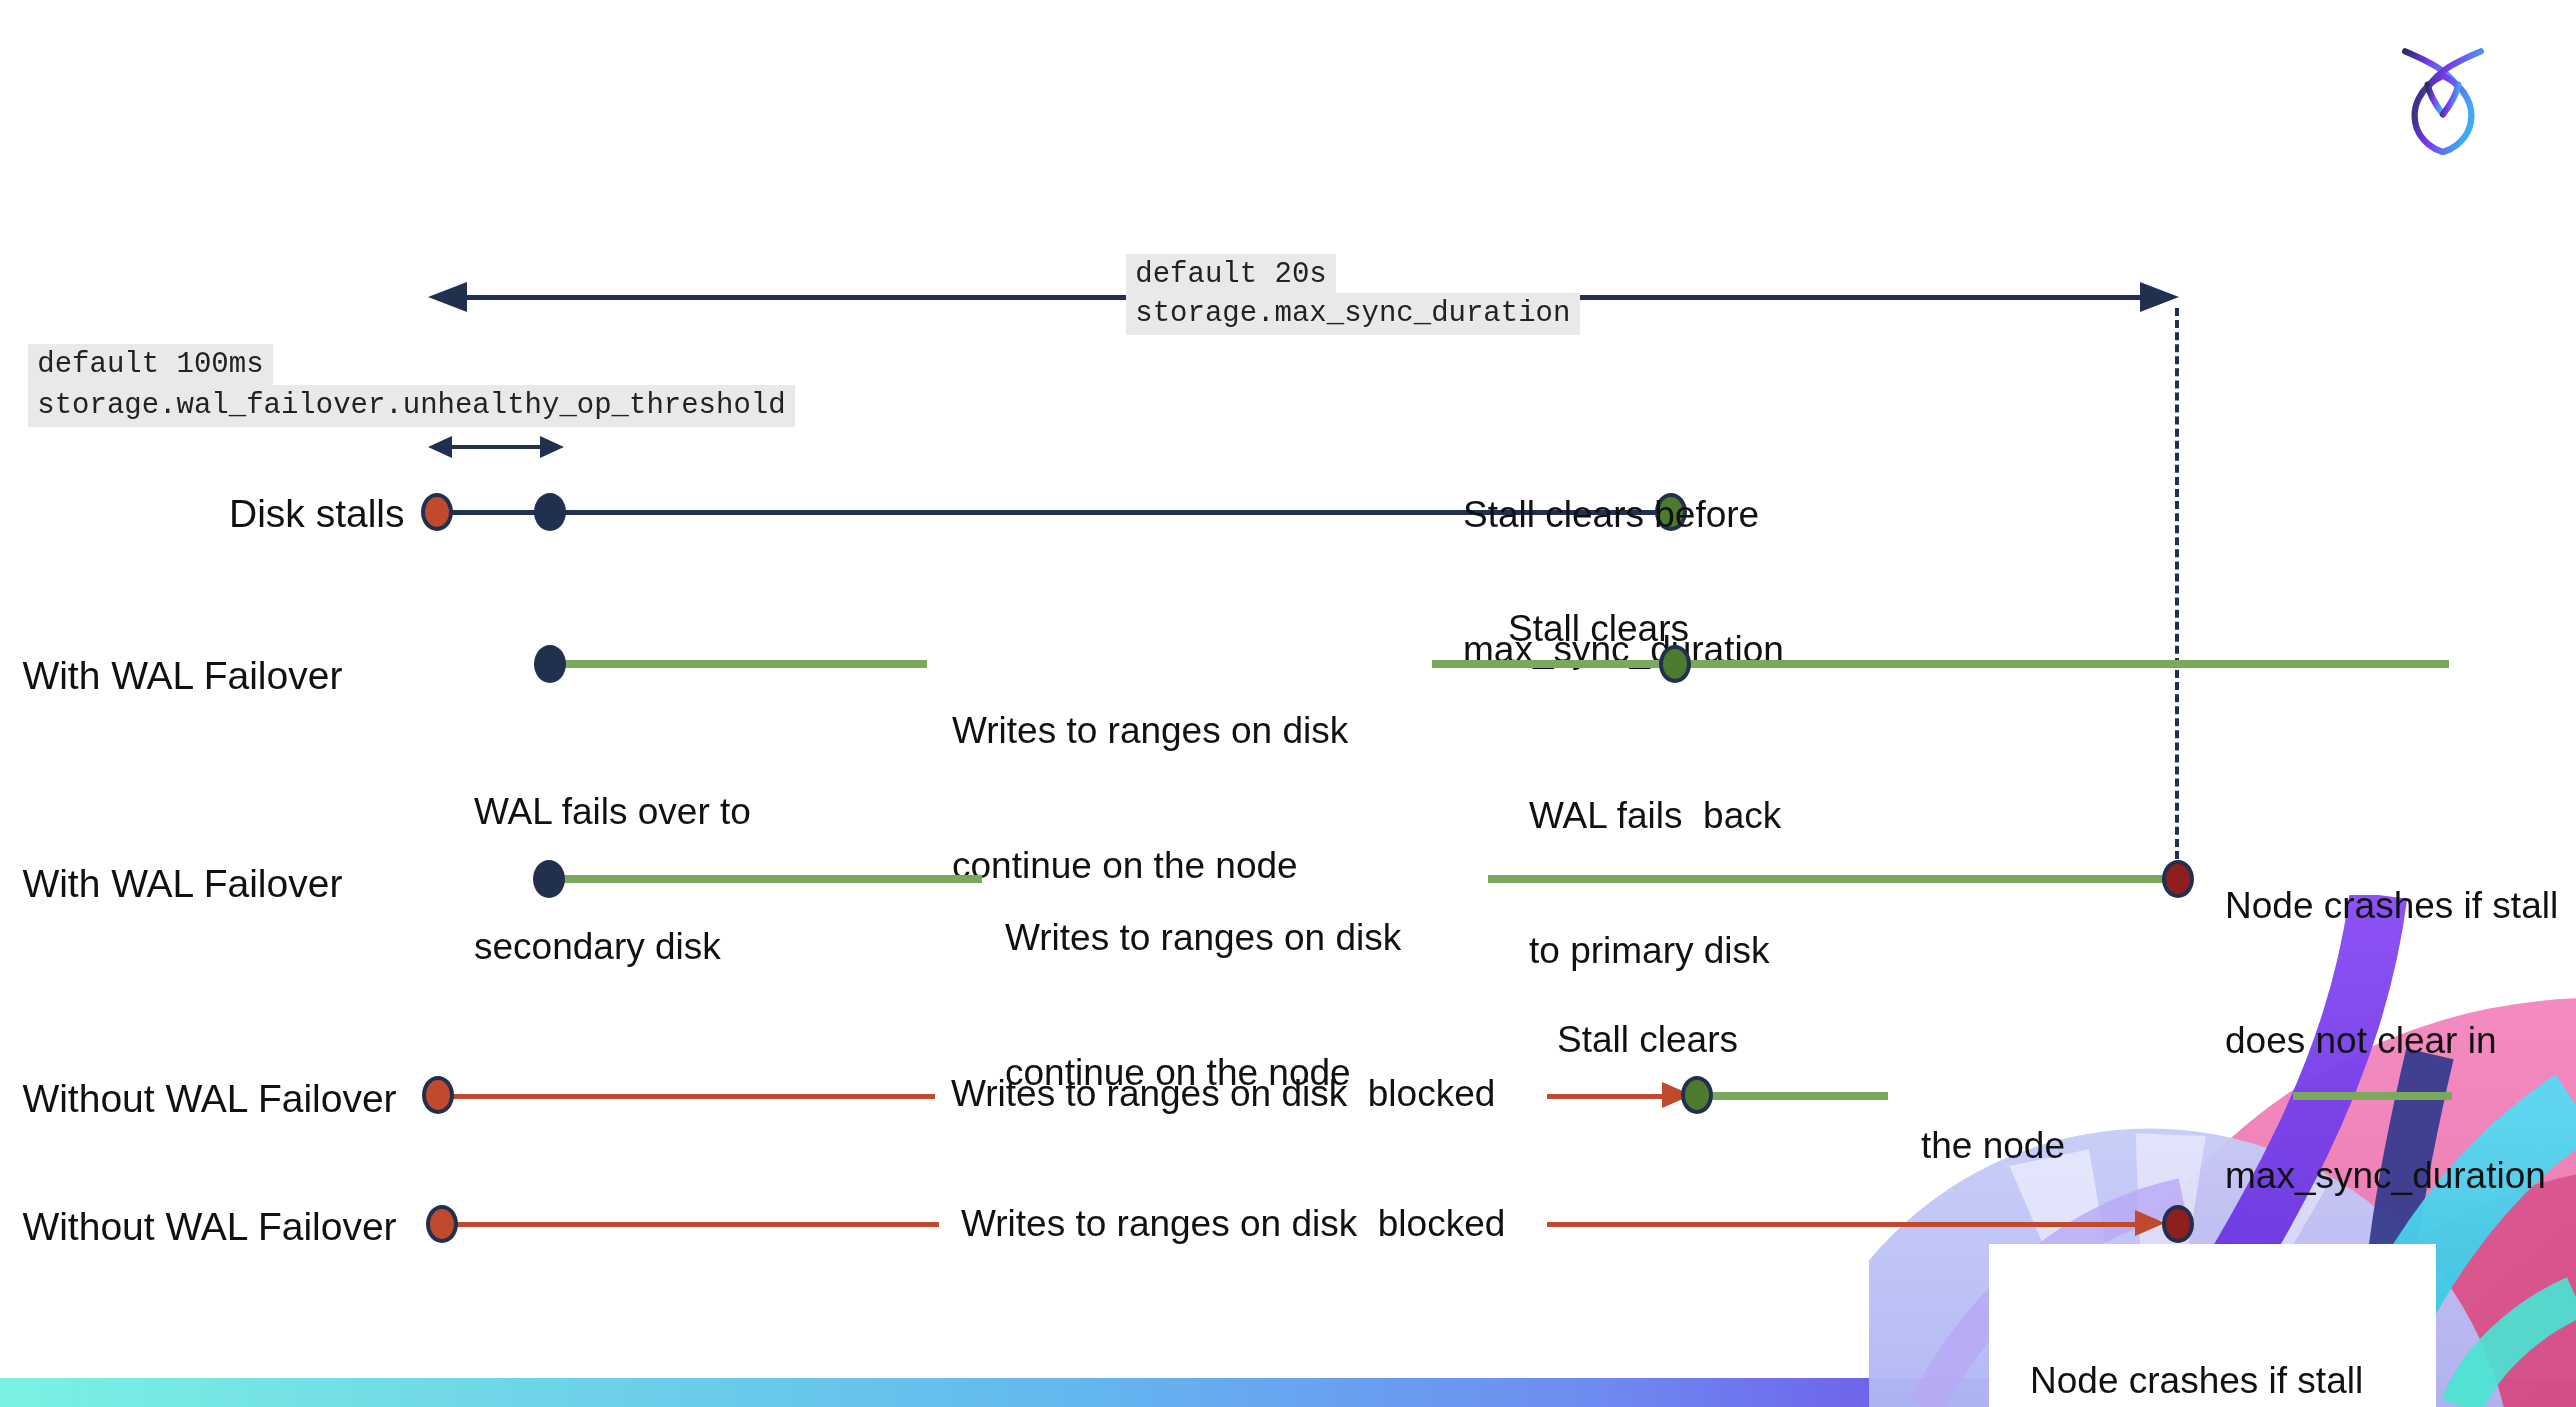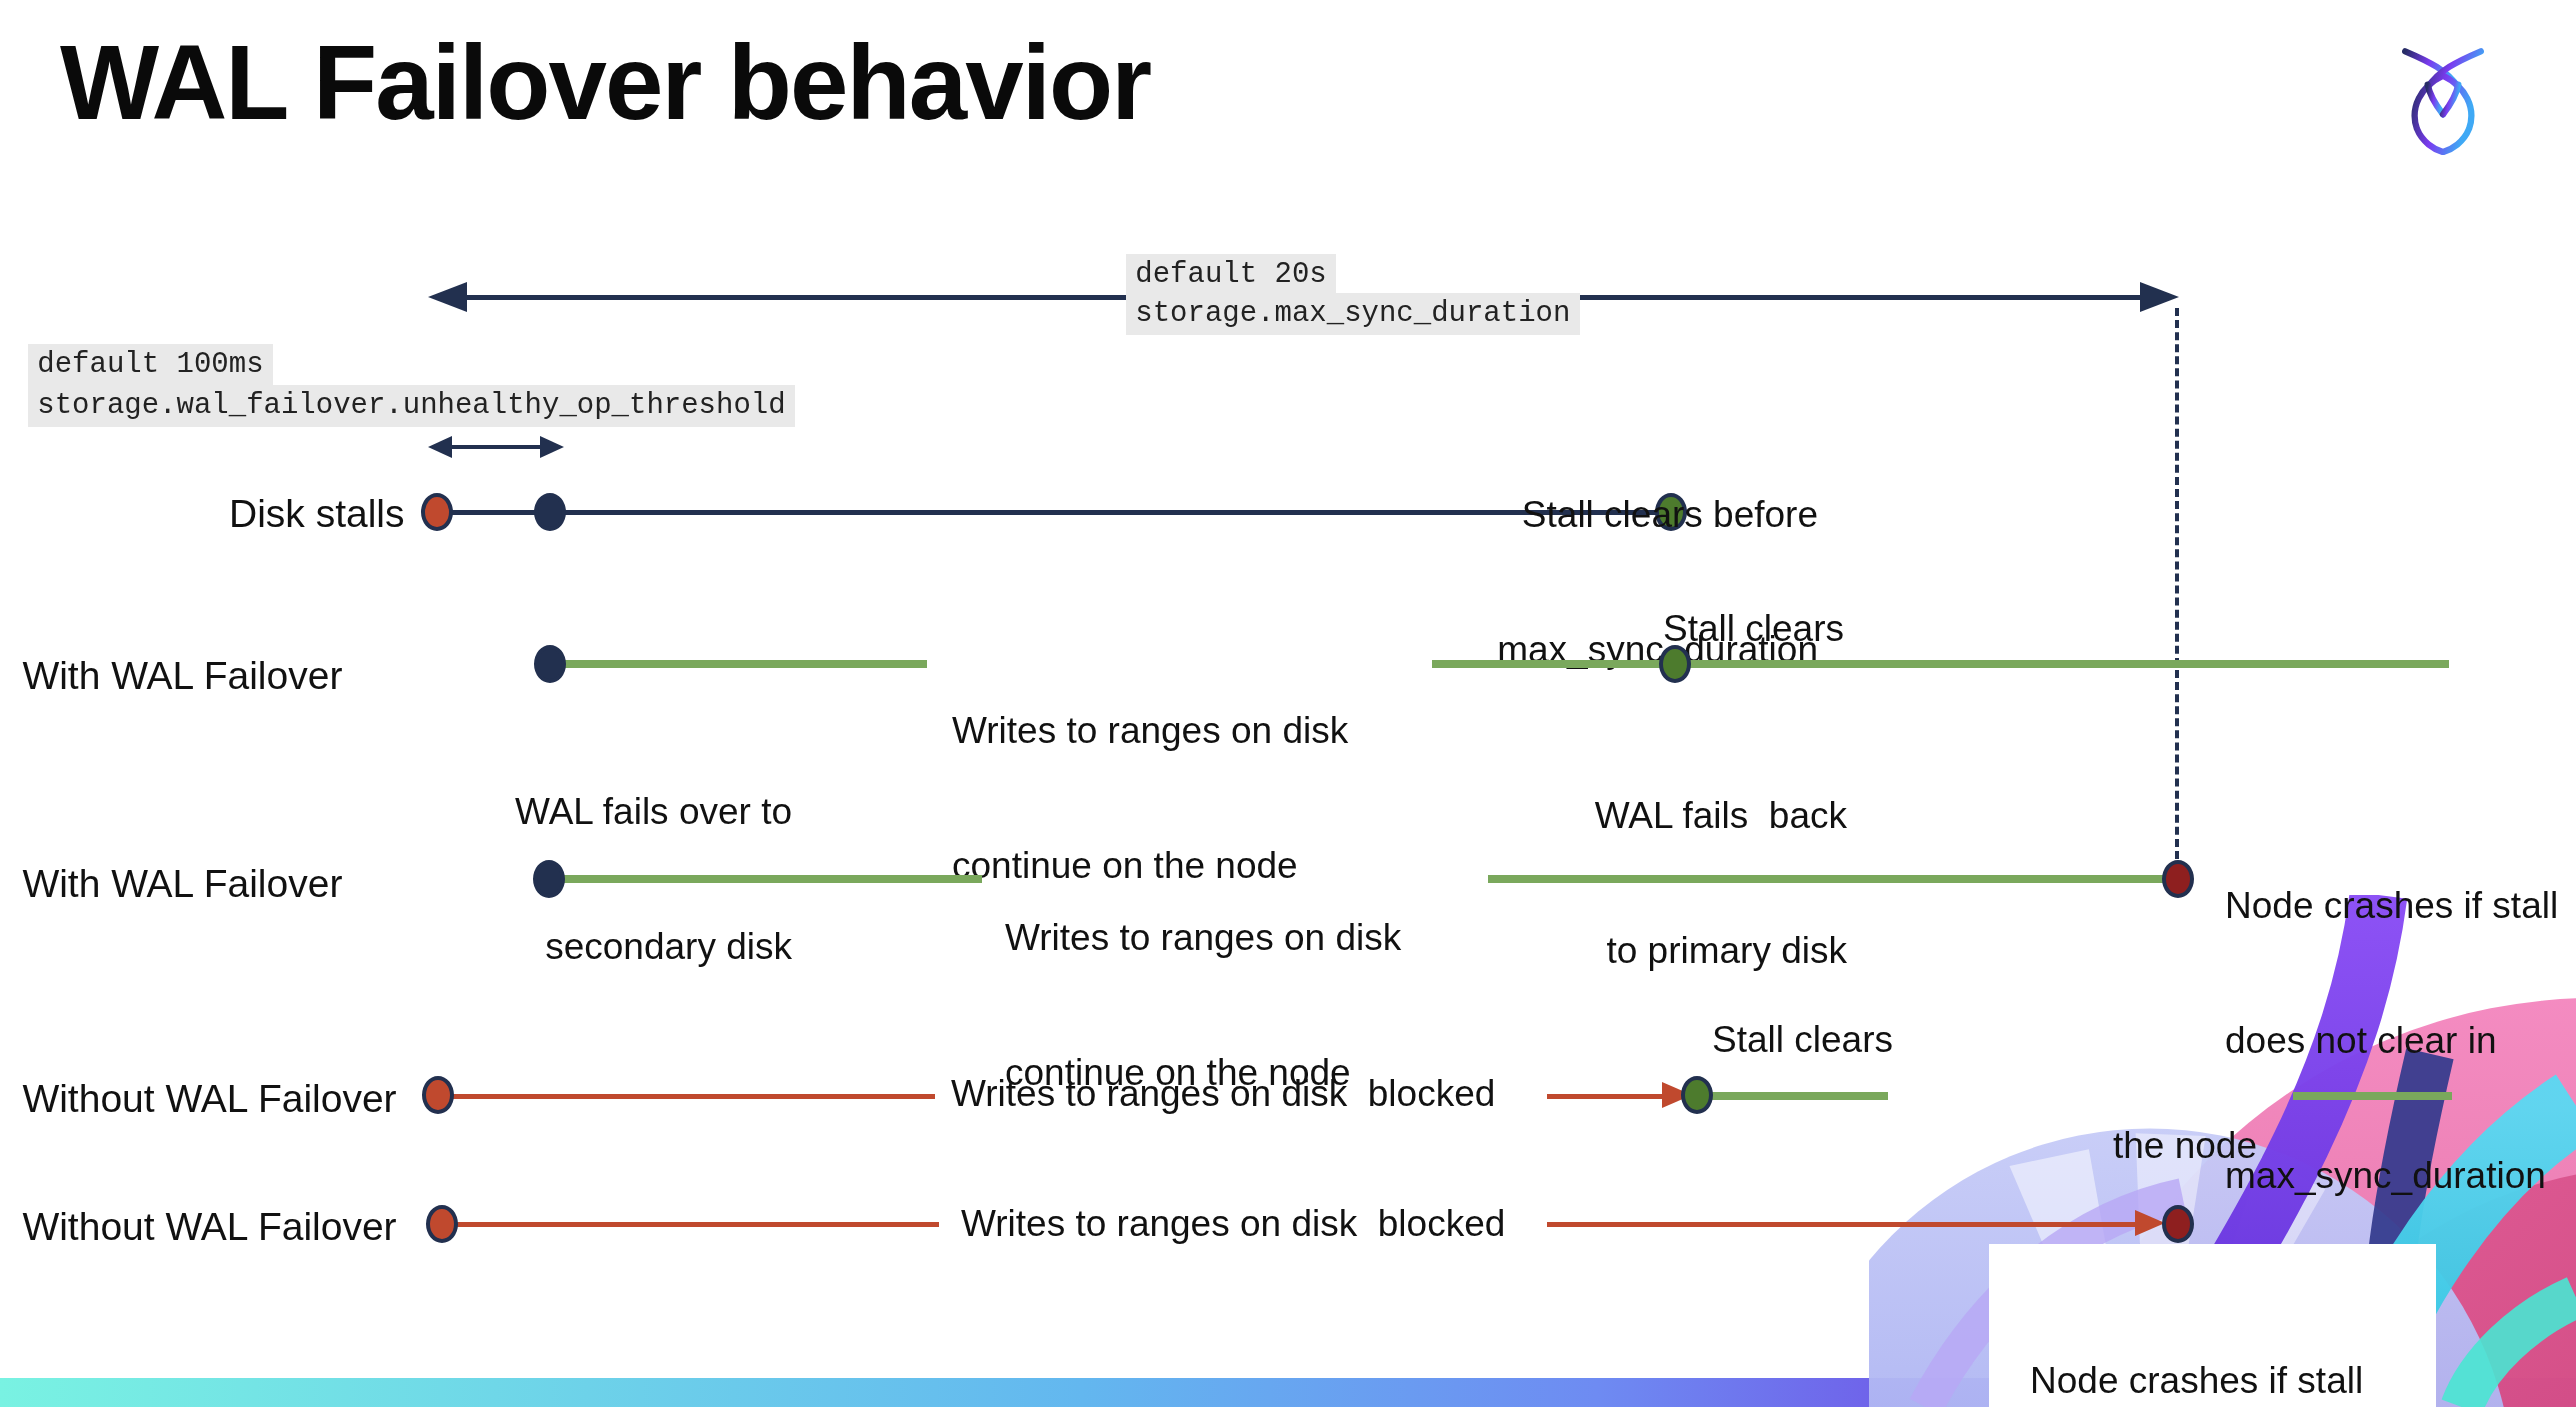--- a/index.html
+++ b/index.html
@@ -7,21 +7,21 @@
     --red:#c0492e; --maroon:#8e1f1f; --code-bg:#e9e9e9; --text:#101010;
     --bar-aqua:#79f2e2; --bar-blue:#63b7ef; --bar-indigo:#6f5fe9;
   }
   html,body{margin:0;padding:0;background:#ffffff;}
   .canvas{position:relative;width:2576px;height:1408px;overflow:hidden;background:#fff;
           font-family:"Liberation Sans",sans-serif;color:var(--text);}
   .page-title{position:absolute;left:60px;top:17px;margin:0;font-size:105px;line-height:1.25;
               font-weight:700;letter-spacing:-1.9px;color:#0a0a0a;}
   .row-label{position:absolute;font-size:39px;line-height:49px;white-space:nowrap;color:#111;}
   .note{position:absolute;font-size:37px;line-height:45px;color:#111;white-space:pre-wrap;}
-  .note.center{text-align:right;}
+  .note.center{text-align:left;}
   .note span{display:block;}
   .code{position:absolute;font-family:"Liberation Mono",monospace;font-size:29px;line-height:36px;
         background:var(--code-bg);color:#222;padding:2.8px 9.3px;white-space:pre;}
   .hline{position:absolute;}
   .hline.navy{height:4.7px;background:var(--navy);}
   .hline.green{height:8.4px;background:var(--green-line);}
   .hline.red{height:4.7px;background:var(--red);}
   .dot{position:absolute;width:32px;height:38px;border:4.7px solid var(--navy);border-radius:50%;
        transform:translate(-50%,-50%);box-sizing:border-box;}
   .dot.navy{background:var(--navy);}
@@ -86,21 +86,20 @@
   </svg>
 
   <div class="callout">
     <div class="note">
       <span>Node crashes if stall</span>
       
       
     </div>
   </div>
 
-  <h1 class="page-title">WAL Failover behavior</h1>
   <svg class="logo" viewBox="0 0 100 124" aria-hidden="true">
     <defs>
       <linearGradient id="gLogo" x1="0" y1="0" x2="1" y2="0.35">
         <stop offset="0" stop-color="#272c66"></stop>
           <stop offset="0.5" stop-color="#7a3bf0"></stop>
           <stop offset="1" stop-color="#3fa9f5"></stop>
       </linearGradient>
     </defs>
     <g stroke="url(#gLogo)" stroke-width="7" fill="none" stroke-linecap="round">
       <path d="M8 9 C 36 21, 54 30, 67 49"></path>

